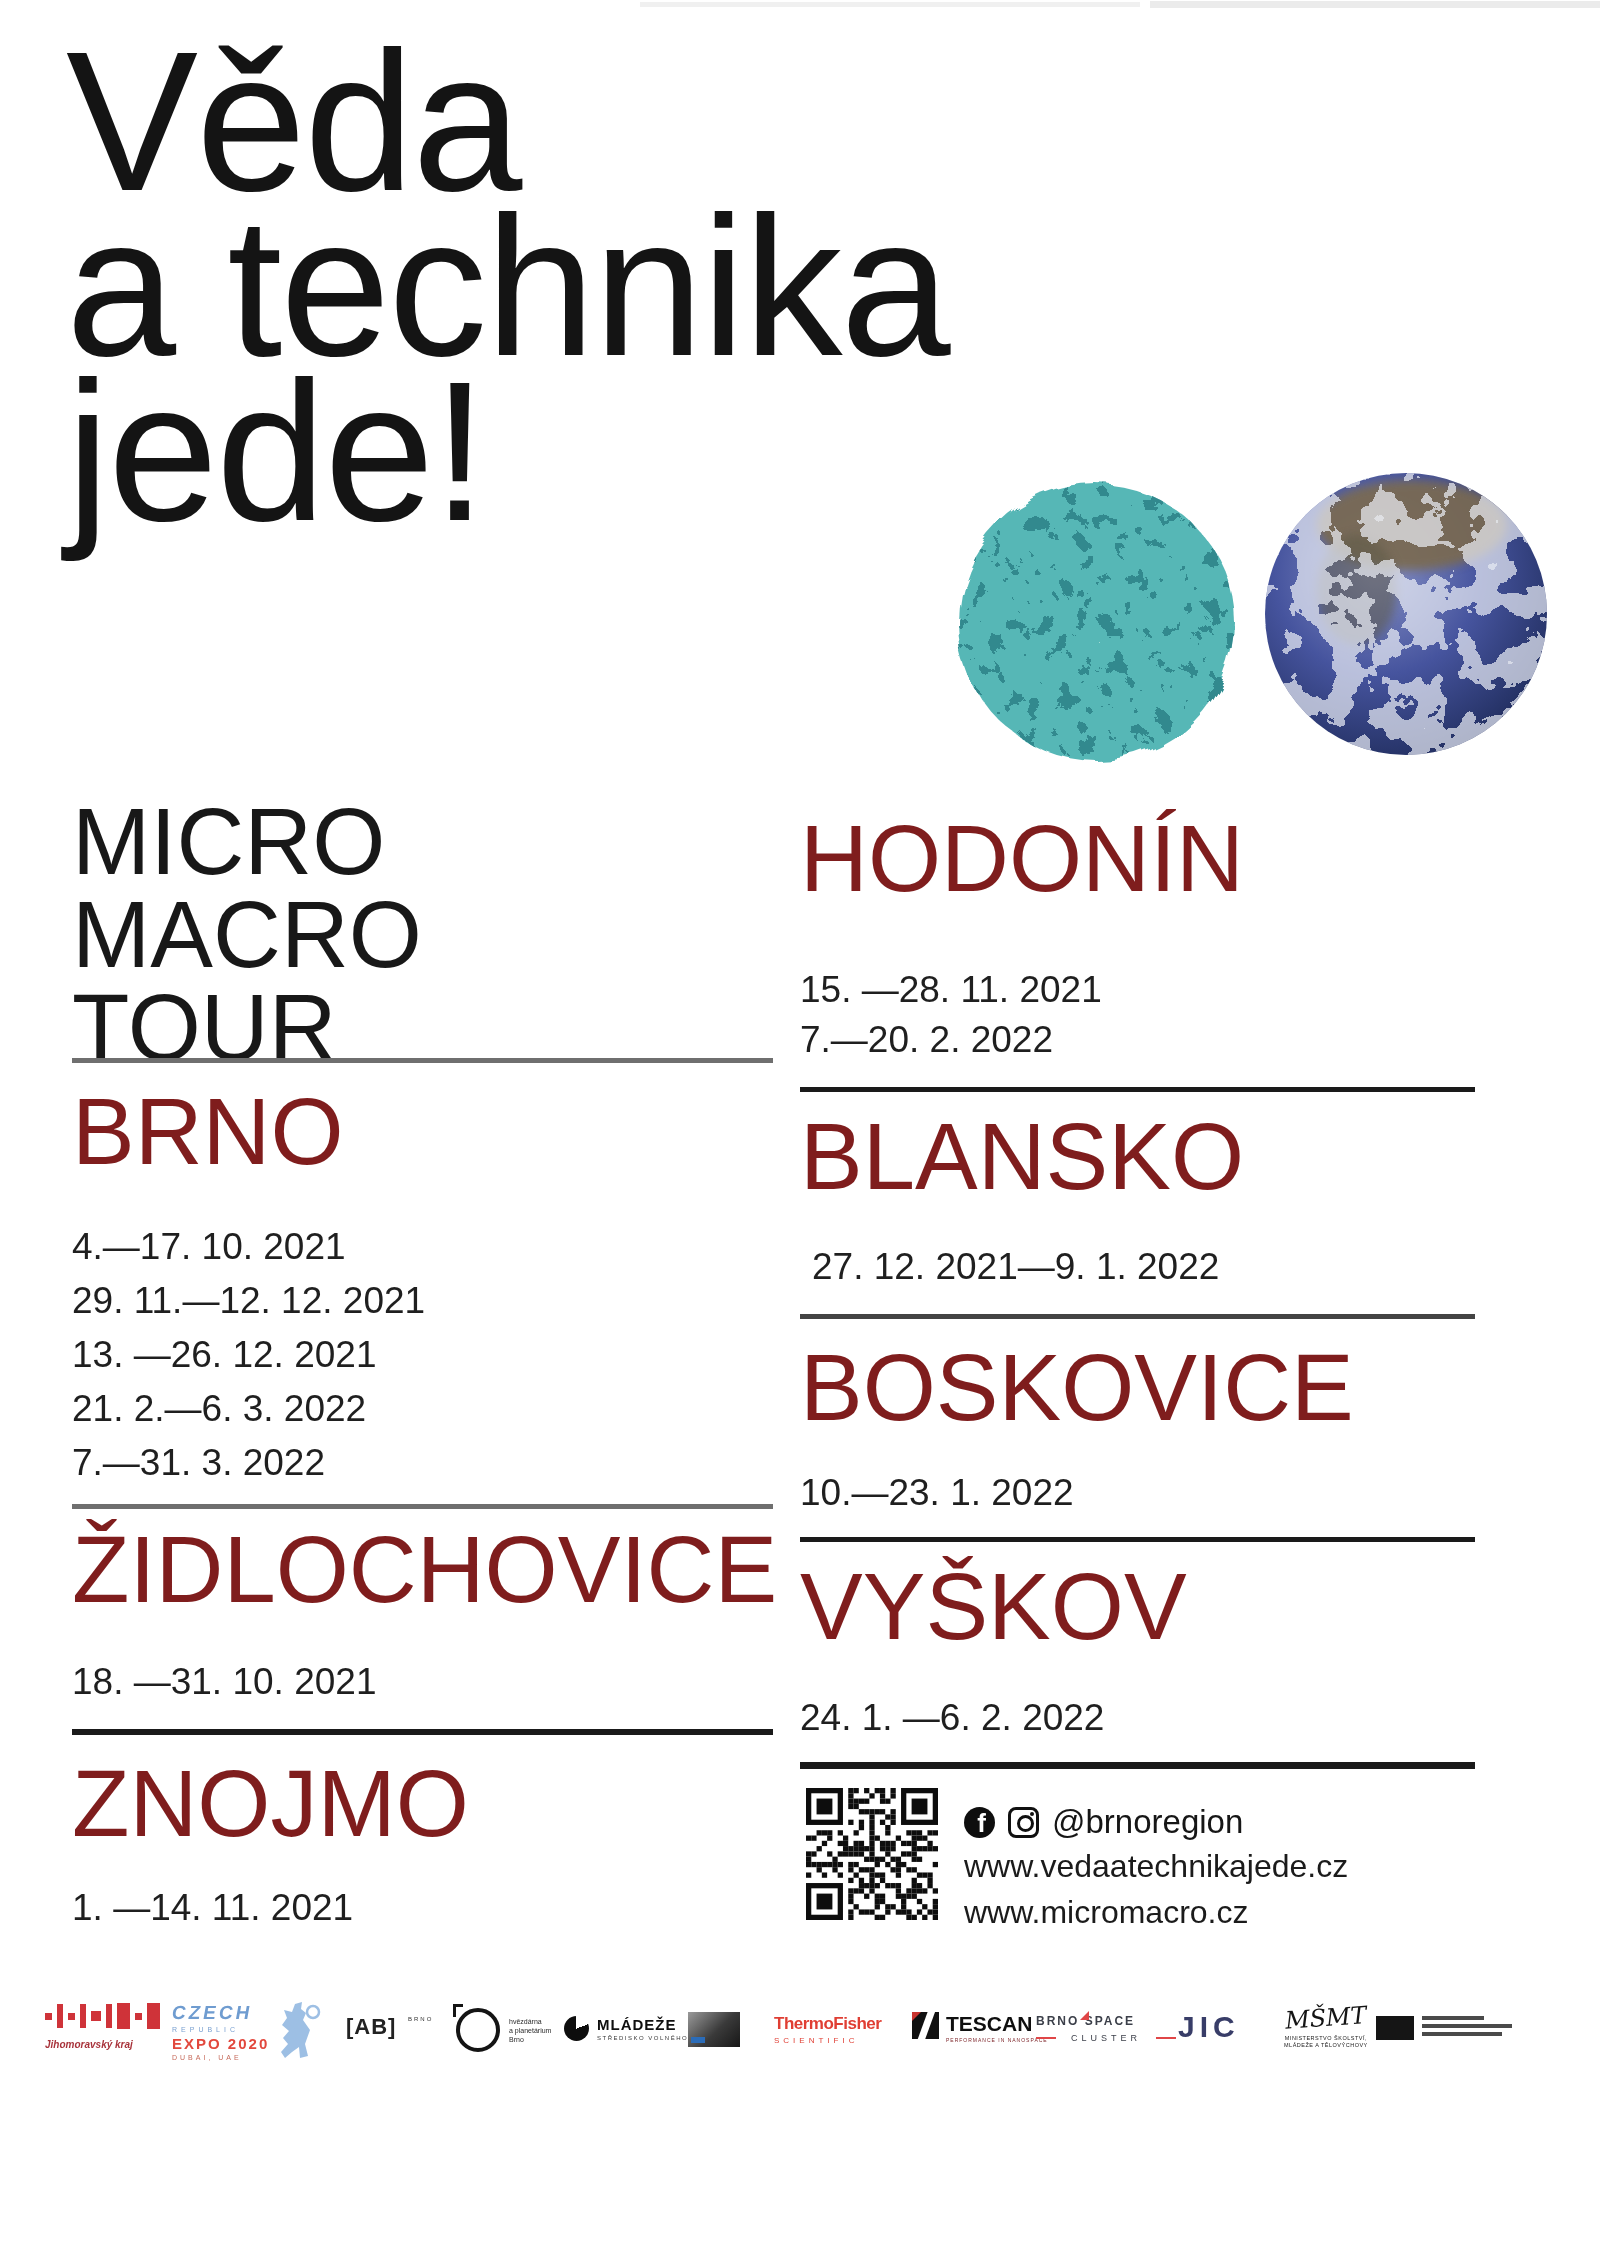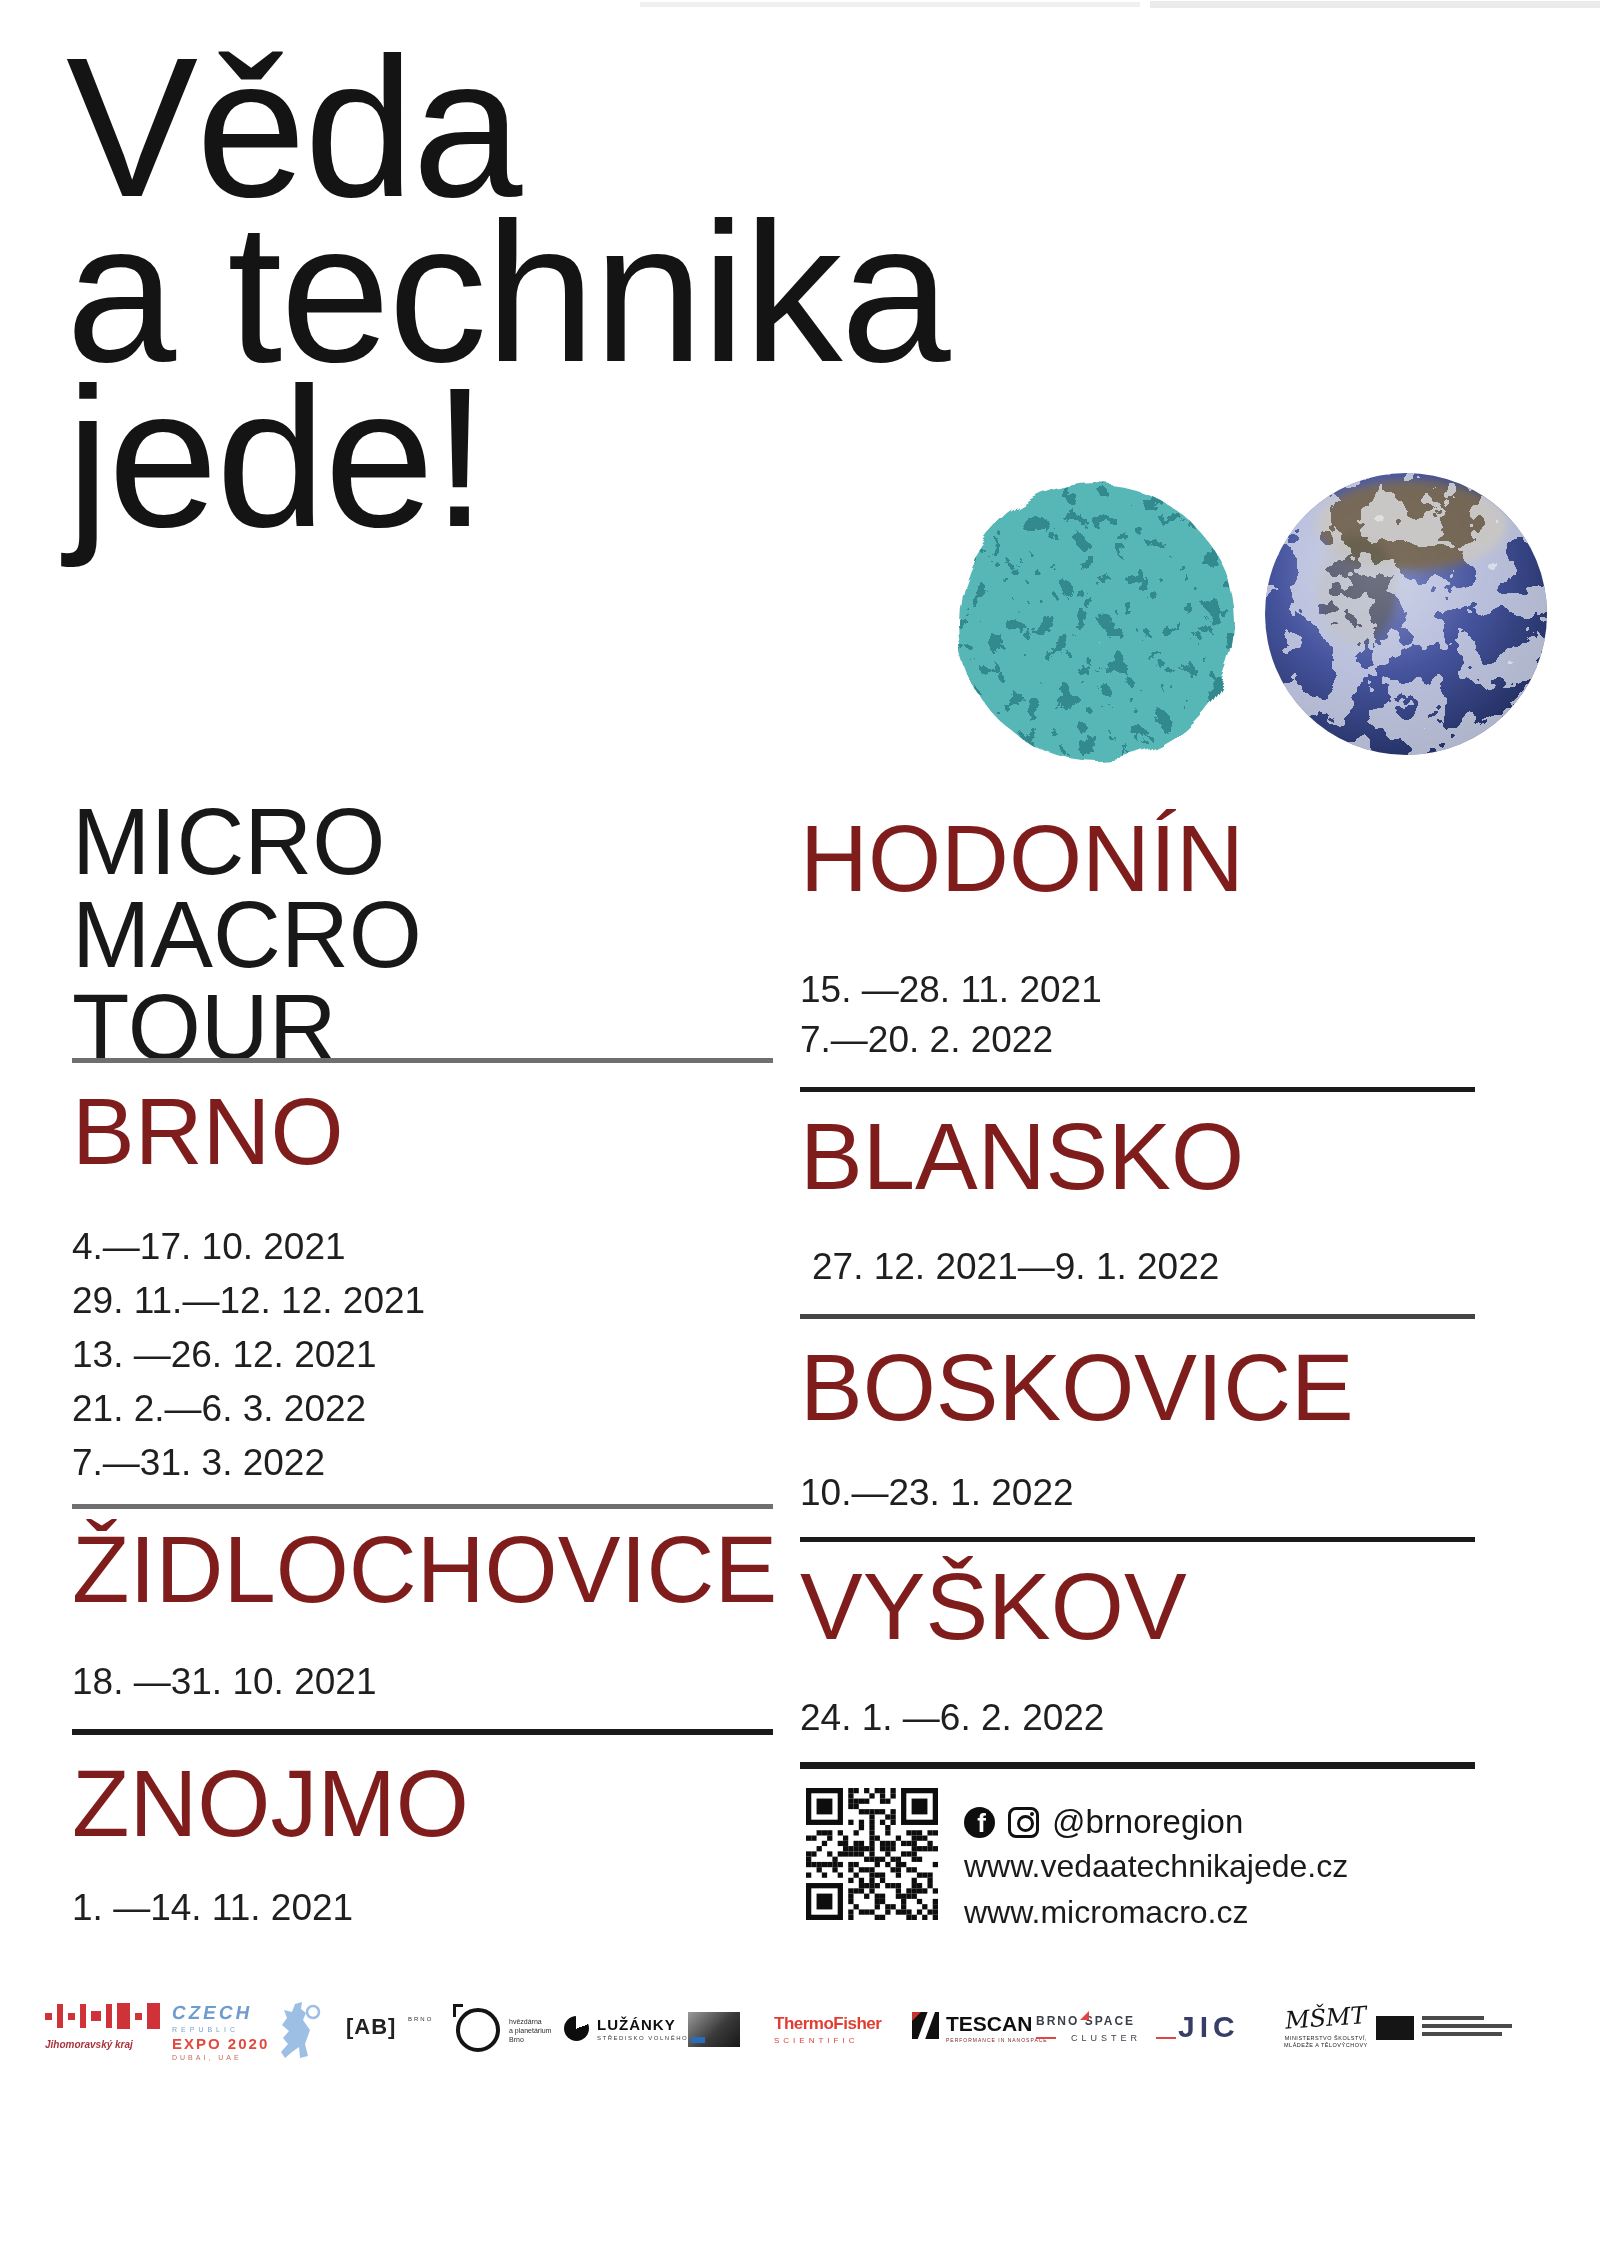--- a/index.html
+++ b/index.html
@@ -3,21 +3,21 @@
 <meta charset="utf-8">
 <style>
   html,body{margin:0;padding:0;}
   body{
     width:1600px;height:2263px;background:#ffffff;position:relative;overflow:hidden;
     font-family:"Liberation Sans", sans-serif;color:#161616;
   }
   .abs{position:absolute;}
   
   .poster-title{
-    left:66px;top:45px;font-size:198px;line-height:165px;letter-spacing:-2px;
+    left:66px;top:39px;font-size:198px;line-height:165px;letter-spacing:-2px;
     color:#141414;white-space:nowrap;
   }
   .poster-title div{height:165px;}
   
   .tour-title{left:72px;top:795px;font-size:94px;line-height:93px;color:#181818;}
   .city{font-size:94px;line-height:94px;color:#7f1d1d;white-space:nowrap;letter-spacing:0;}
   .date{font-size:37px;line-height:37px;color:#1f1f1f;white-space:nowrap;}
   .date-stack{font-size:37px;color:#1f1f1f;white-space:nowrap;}
   .rule{background:#1a1a1a;height:5px;}
   .rule.gray{background:#6f6f6f;}
@@ -496,21 +496,21 @@
   <div class="plan-caption">
     <div>hvězdárna</div>
     <div>a planetárium</div>
     <div>Brno</div>
   </div>
 </div>
 
 <div class="abs logo" style="left:564px;top:2016px;display:flex;gap:8px;align-items:flex-start;">
   <div class="luz-icon"></div>
   <div>
-    <div class="luz-name">LUŽÁNKY</div>
+    <div class="luz-name">MLÁDEŽE</div>
     <div class="luz-caption">STŘEDISKO VOLNÉHO ČASU</div>
   </div>
 </div>
 
 <div class="abs logo photo-box" style="left:688px;top:2012px;">
   <div class="chip"></div>
 </div>
 
 <div class="abs logo" style="left:774px;top:2014px;">
   <div class="thermo-name">ThermoFisher</div>

